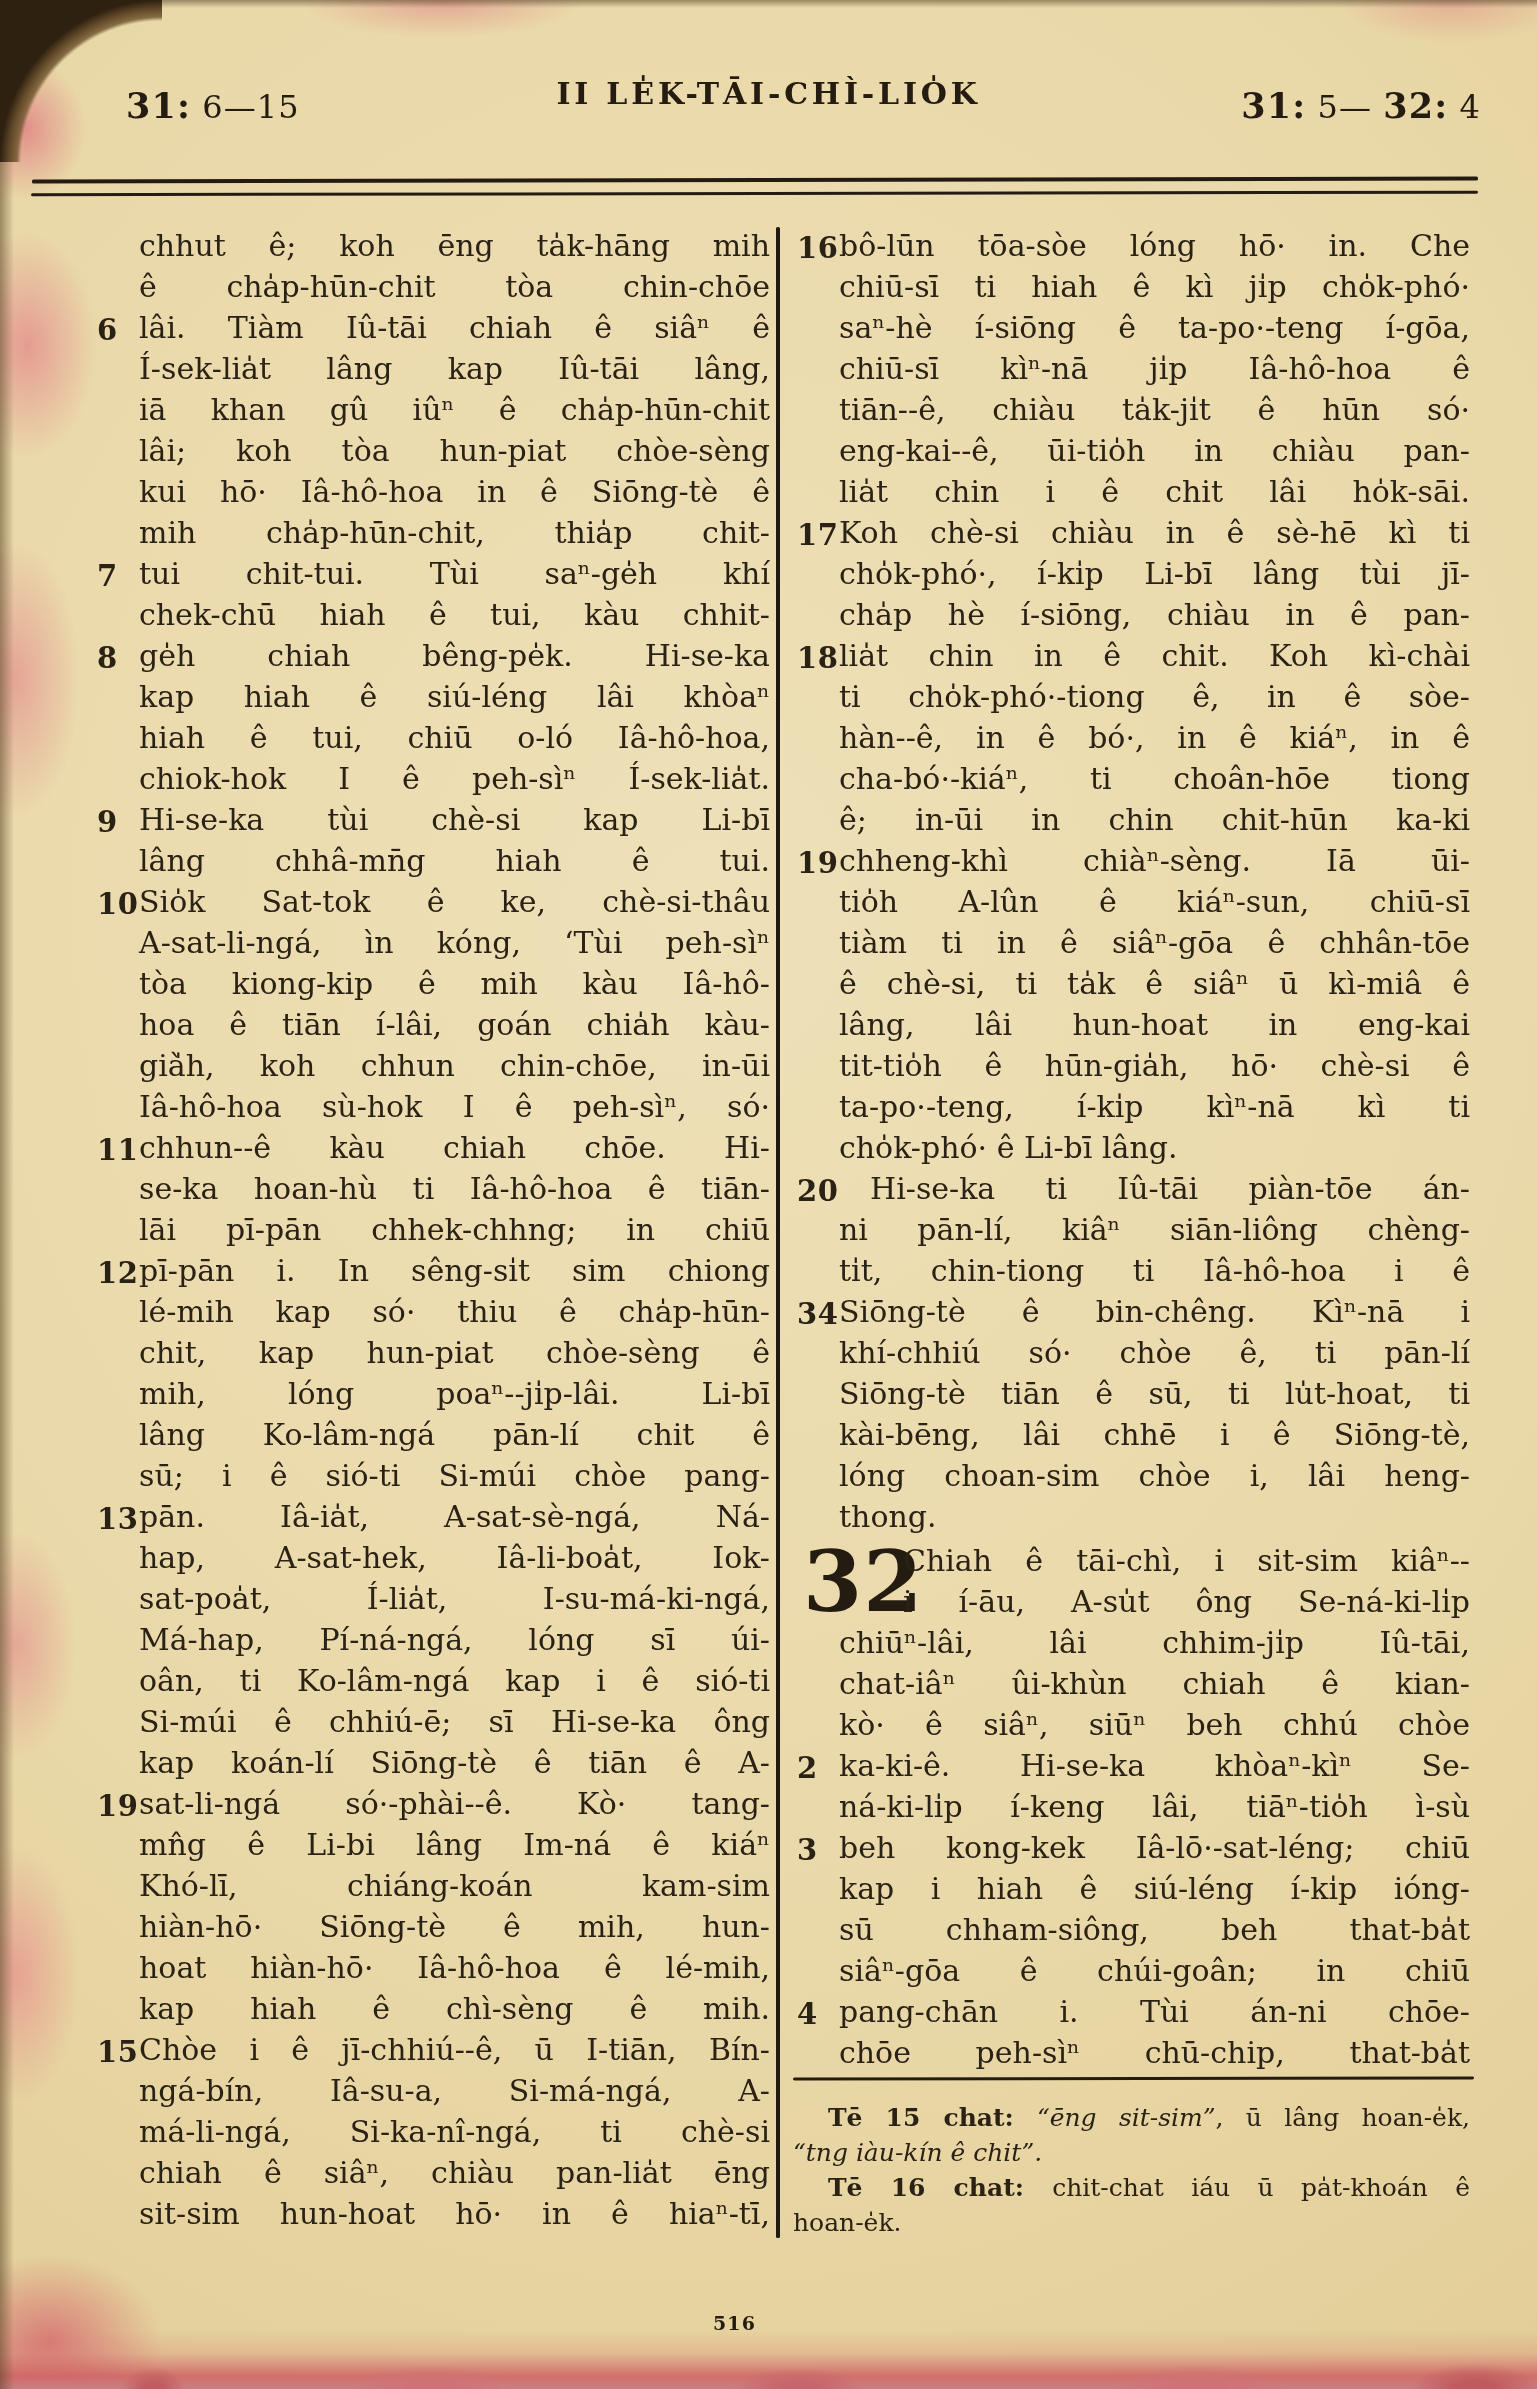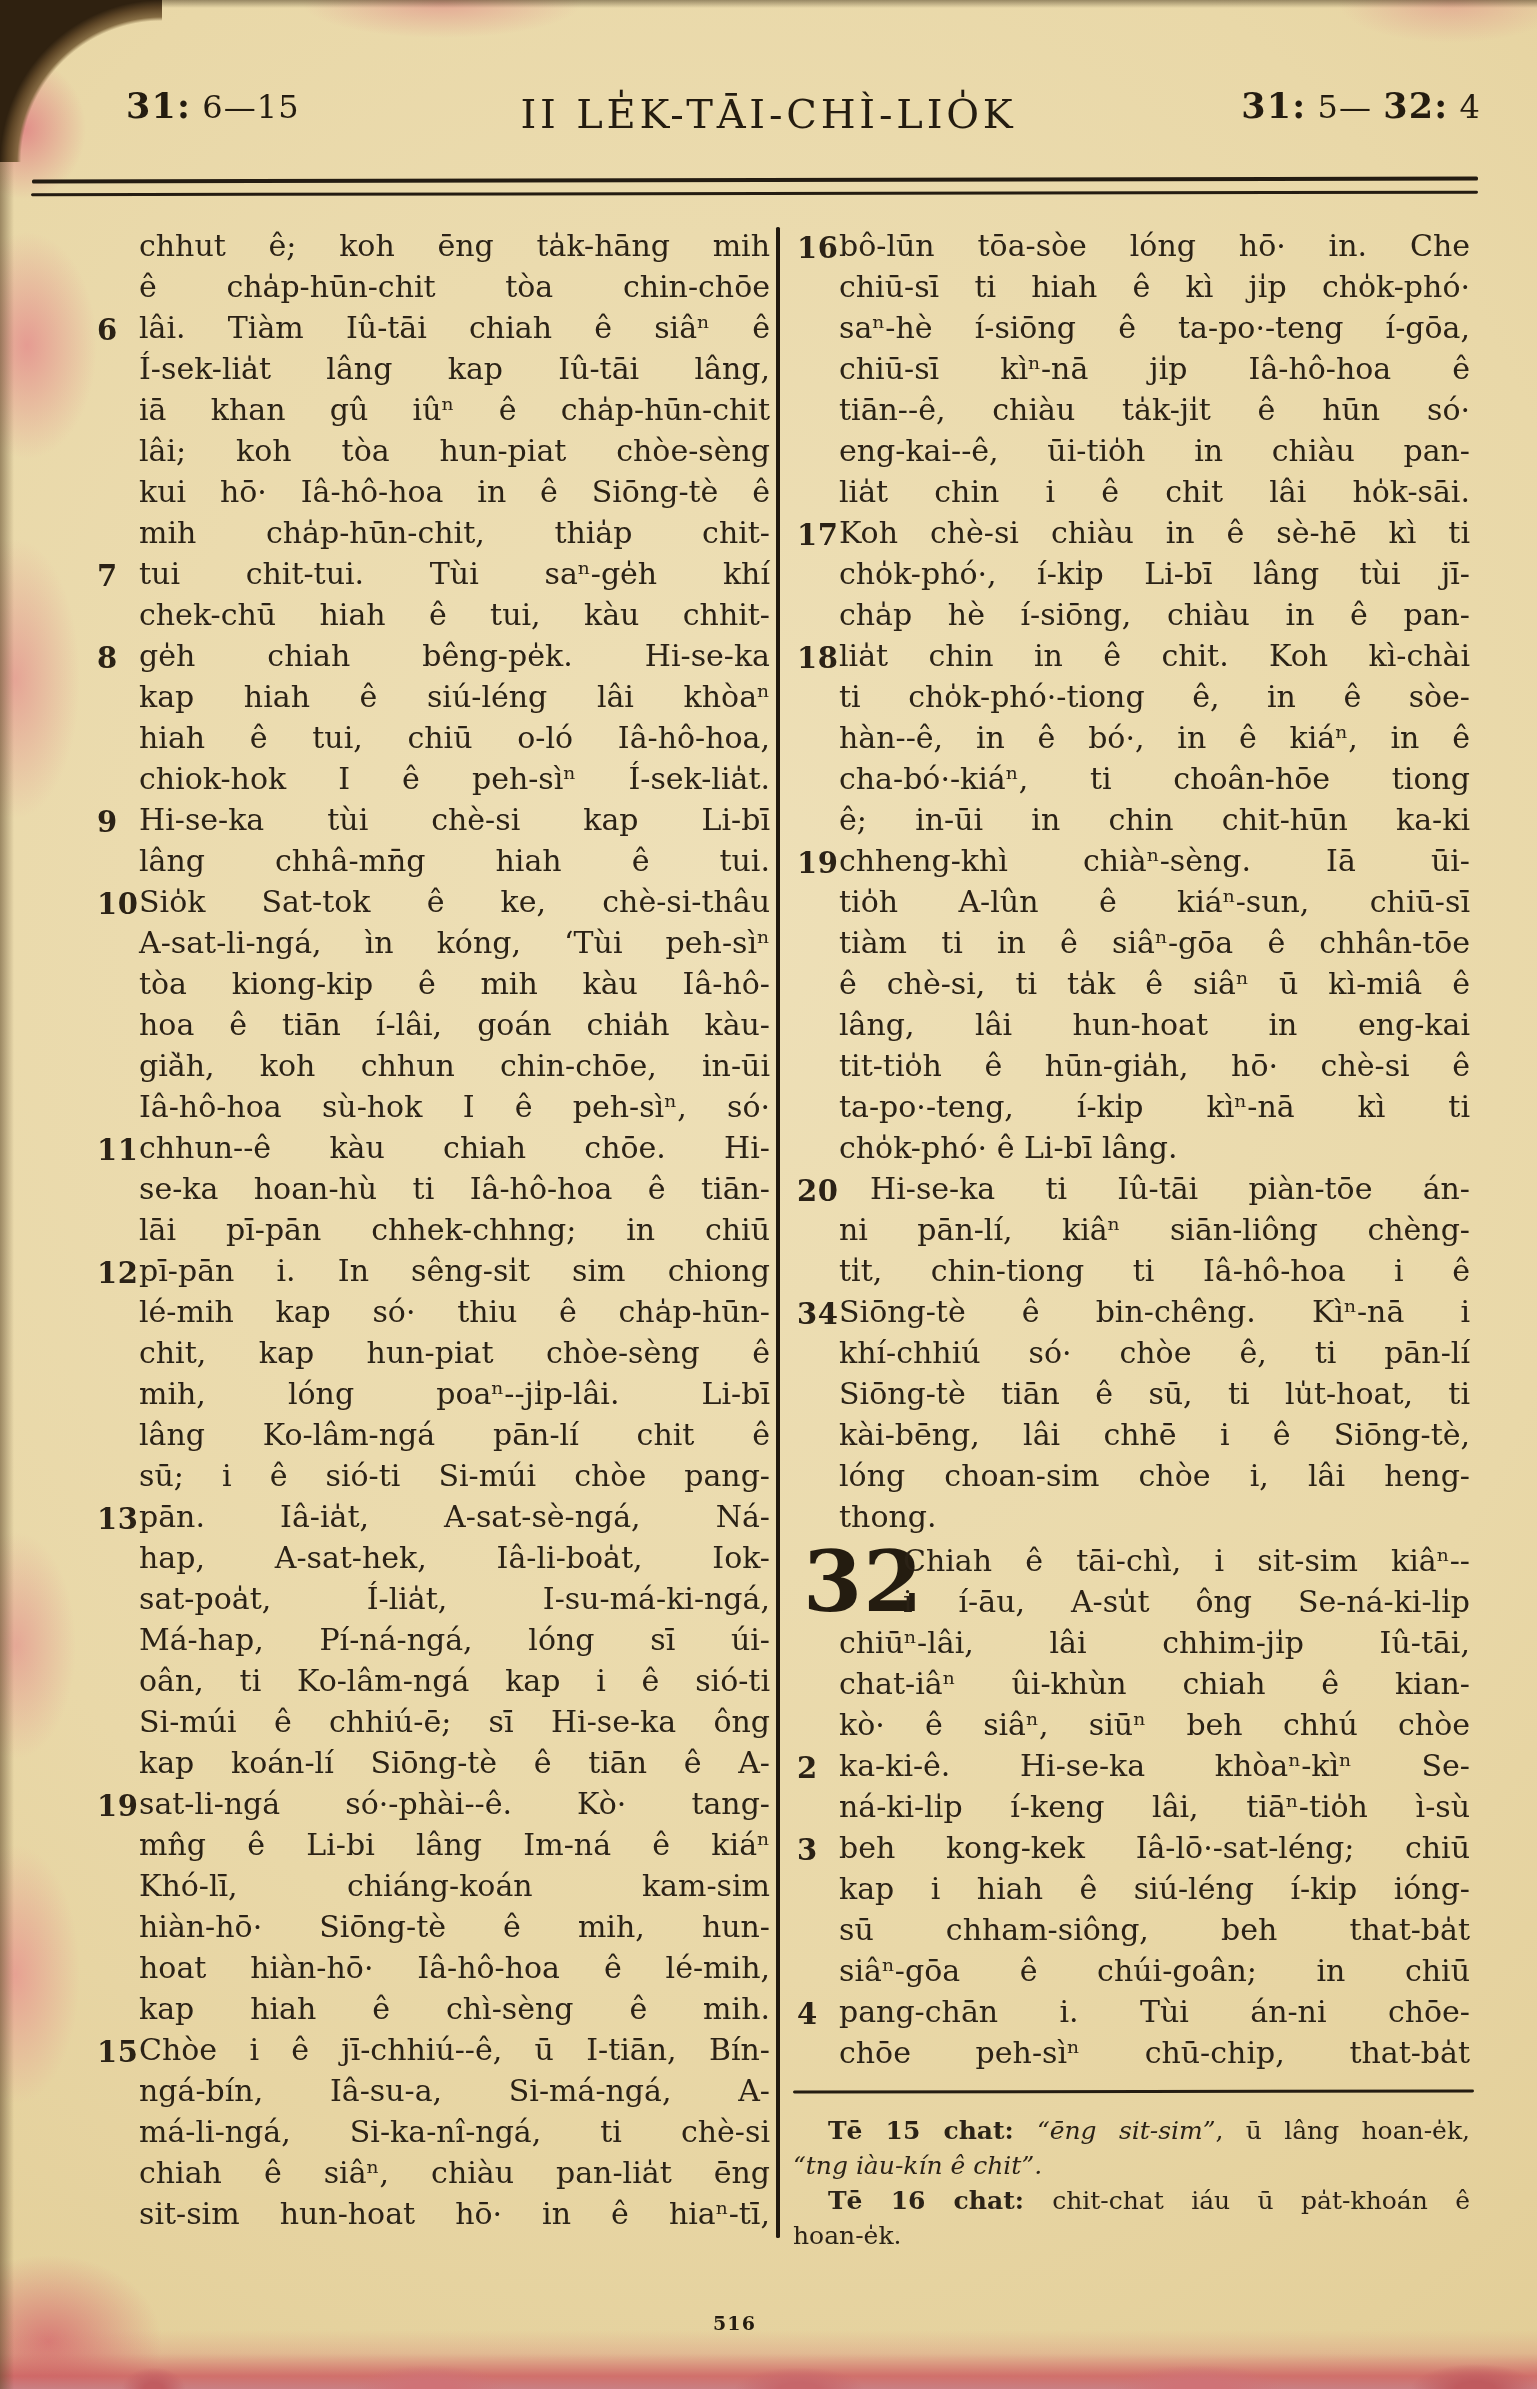--- a/index.html
+++ b/index.html
@@ -32,43 +32,43 @@
   .corner-bind{position:absolute;left:0;top:0;width:162px;height:162px;pointer-events:none;
     background:radial-gradient(circle at 162px 162px, rgba(0,0,0,0) 141px, rgba(122,96,56,.9) 145px, #5d4526 154px, #2f2110 162px);}
   .top-edge{position:absolute;left:0;top:0;width:1537px;height:7.6px;pointer-events:none;
     background:linear-gradient(to bottom,rgba(70,55,30,.5),rgba(70,55,30,0));}
 
   
   .hdr-ref{position:absolute;top:85px;font-size:32px;letter-spacing:1.1px;color:#241c10;}
   .hdr-ref .b{font-weight:bold;font-size:35px;}
   .hdr-left{left:98px;margin-left:28px;}
   .hdr-right{right:56px;}
-  .hdr-title{position:absolute;top:91px;left:50%;transform:translateX(-50%);
-    font-size:40px;font-weight:normal;letter-spacing:3.8px;color:#241c10;white-space:nowrap;}
+  .hdr-title{position:absolute;top:76px;left:50%;transform:translateX(-50%);
+    font-size:30px;font-weight:bold;letter-spacing:3.8px;color:#241c10;white-space:nowrap;}
   .rule{position:absolute;background:#241c12;border-radius:1.6px;}
   .rule.r1{left:32px;top:178px;width:1446px;height:4.3px;transform:rotate(-0.12deg);}
   .rule.r2{left:31px;top:192px;width:1447px;height:3.2px;transform:rotate(-0.1deg);}
 
   
   .col{position:absolute;top:225px;width:631px;font-size:30px;line-height:41px;}
   .col-left{left:139px;}
   .col-right{left:839px;}
   .divider{position:absolute;left:776px;top:227px;width:3.8px;height:2011px;background:#221a10;border-radius:1.6px;}
   .line{position:relative;text-align:justify;text-align-last:justify;white-space:normal;}
   .line.nj{text-align-last:left;}
   .line.ind .t{padding-left:31px;}
   .vnum{position:absolute;left:-42px;width:31px;top:2.7px;text-align:right;
         font-size:29px;font-weight:bold;letter-spacing:0.5px;}
   
   .chap-row{display:flex;align-items:flex-end;}
   .chap-num{width:100px;flex:0 0 100px;font-size:85px;line-height:81px;font-weight:bold;
             letter-spacing:1.1px;margin-left:-36px;padding-top:4.3px;color:#241c10;}
   .chap-lines{flex:1;}
   
-  .fn-block{margin-left:-46px;margin-top:17px;}
+  .fn-block{margin-left:-46px;margin-top:4px;}
   .fn-rule{width:681px;height:3.2px;background:#241c12;border-radius:1.6px;margin-bottom:19.4px;transform:rotate(-0.1deg);}
   .fnline{font-size:25px;line-height:35px;text-align:justify;text-align-last:justify;}
   .fnline.nj{text-align-last:left;}
   .fnline.first{text-indent:35px;}
   .fnline .bold{font-weight:bold;}
   .fnline .it{font-style:italic;}
 
   .pagenum{position:absolute;top:2275px;left:686px;width:97px;text-align:center;
            font-size:19px;font-weight:bold;letter-spacing:1.1px;color:#241c10;margin-top:37px;}
 </style>

